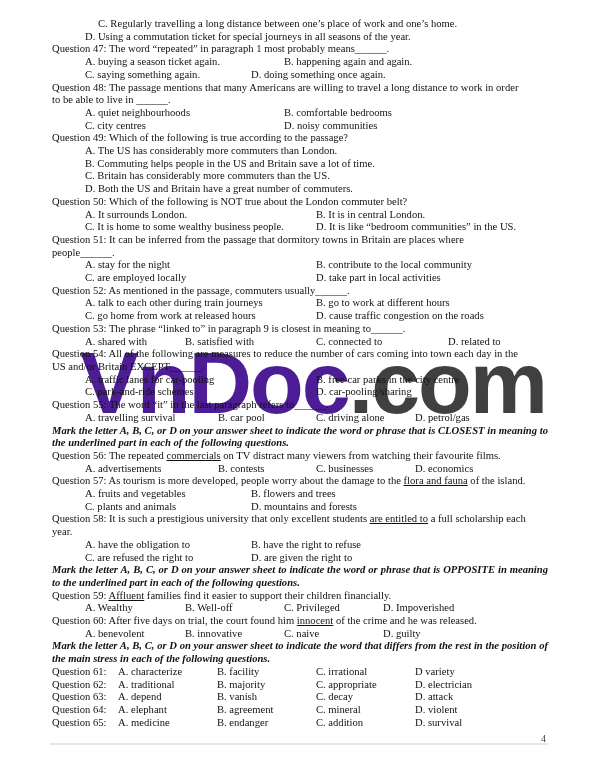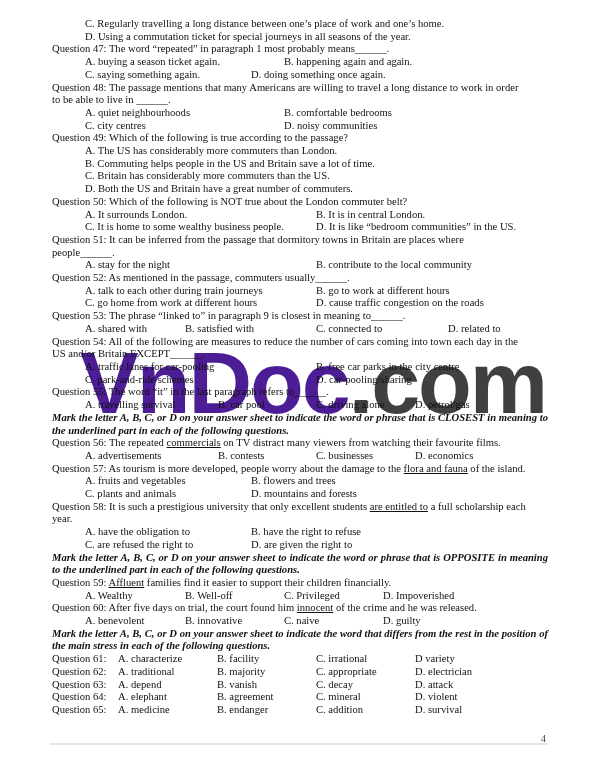--- a/index.html
+++ b/index.html
@@ -25,21 +25,21 @@
 
 <div class="page">
 
   <div class="watermark">
     <span class="wm-a">VnDoc</span><span class="wm-b">.com</span>
   </div>
 
   <div class="content">
 
     <div class="line">
-        <span class="ind" style="left:33px">C. Regularly travelling a long distance between one’s place of work and one’s home.</span>
+        <span class="ind" style="left:46px">C. Regularly travelling a long distance between one’s place of work and one’s home.</span>
       </div>
     <div class="line">
         <span class="ind" style="left:33px">D. Using a commutation ticket for special journeys in all seasons of the year.</span>
       </div>
 
     <div class="line">Question 47: The word “repeated” in paragraph 1 most probably means______.</div>
     <div class="line">
       <span class="ind" style="left:33px">A. buying a season ticket again.</span>
       <span class="ind" style="left:232px">B. happening again and again.</span>
     </div>
@@ -82,28 +82,32 @@
       <span class="ind" style="left:33px">C. It is home to some wealthy business people.</span>
       <span class="ind" style="left:264px">D. It is like “bedroom communities” in the US.</span>
     </div>
 
     <div class="line">Question 51: It can be inferred from the passage that dormitory towns in Britain are places where</div>
     <div class="line">people______.</div>
     <div class="line">
       <span class="ind" style="left:33px">A. stay for the night</span>
       <span class="ind" style="left:264px">B. contribute to the local community</span>
     </div>
+    <div class="line">
+      <span class="ind" style="left:33px">C. are employed locally</span>
+      <span class="ind" style="left:264px">D. take part in local activities</span>
+    </div>
 
     <div class="line">Question 52: As mentioned in the passage, commuters usually______.</div>
     <div class="line">
       <span class="ind" style="left:33px">A. talk to each other during train journeys</span>
       <span class="ind" style="left:264px">B. go to work at different hours</span>
     </div>
     <div class="line">
-      <span class="ind" style="left:33px">C. go home from work at different hours</span>
+      <span class="ind" style="left:33px">C. go home from work at released hours</span>
       <span class="ind" style="left:264px">D. cause traffic congestion on the roads</span>
     </div>
 
     <div class="line">Question 53: The phrase “linked to” in paragraph 9 is closest in meaning to______.</div>
     <div class="line">
       <span class="ind" style="left:33px">A. shared with</span>
       <span class="ind" style="left:133px">B. satisfied with</span>
       <span class="ind" style="left:264px">C. connected to</span>
       <span class="ind" style="left:396px">D. related to</span>
     </div>

